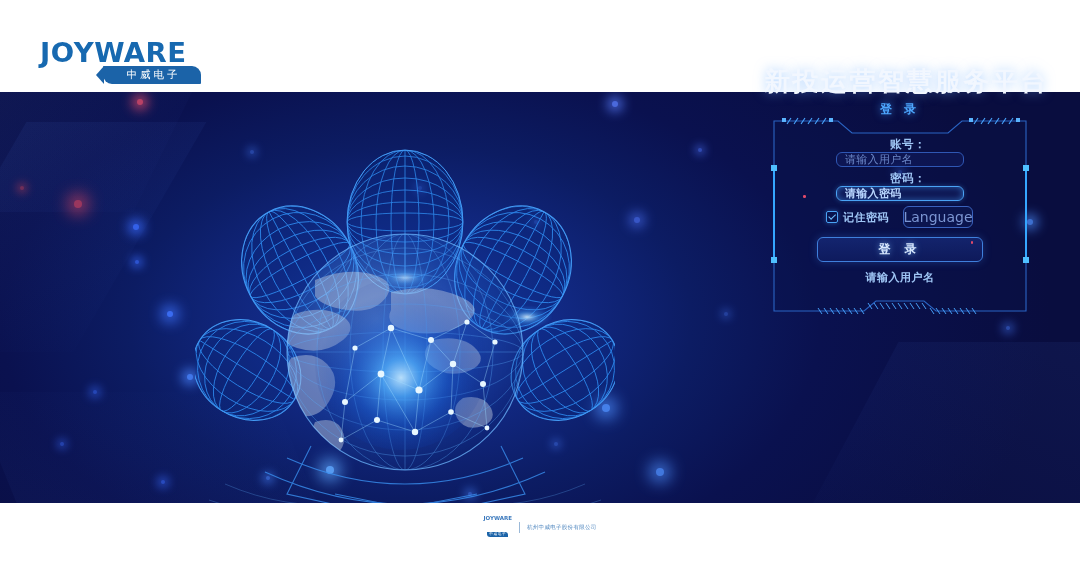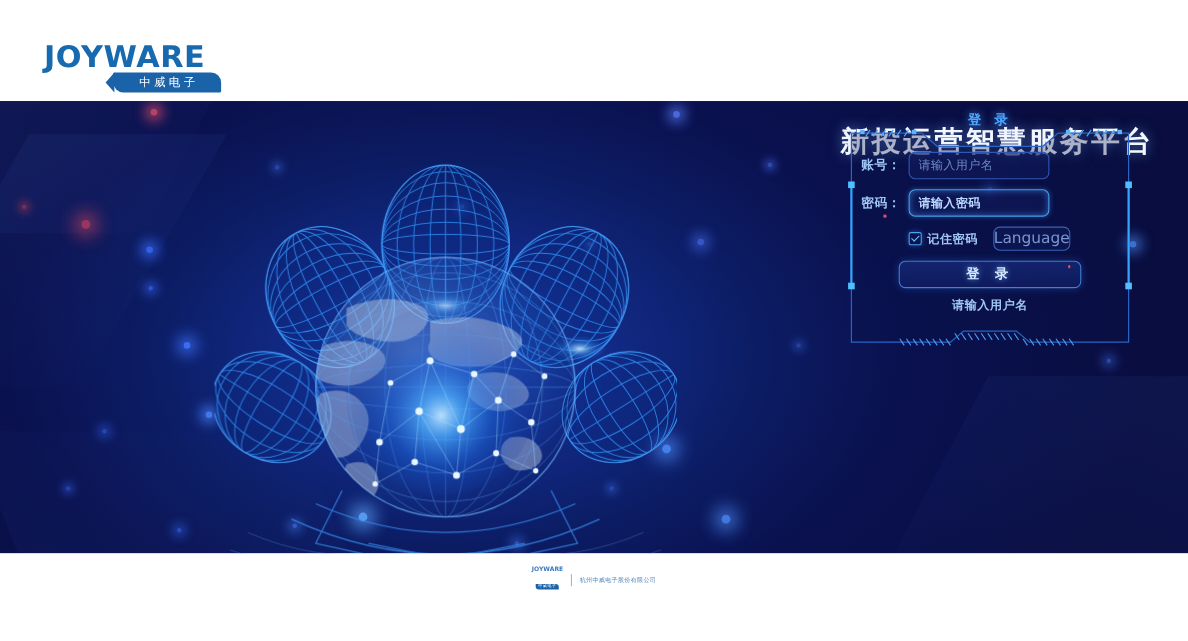--- a/index.html
+++ b/index.html
@@ -87,21 +87,20 @@
     position: absolute; left: 760px; top: 55px;
     width: 300px; height: 350px;
   }
   #page-title {
     position: absolute; left: 4px; top: 9px;
     width: 296px;
     font-size: 26px; font-weight: 700; color: #f2f7ff;
     letter-spacing: 2.5px; white-space: nowrap;
     text-shadow: 0 0 12px rgba(120,180,255,0.55);
     font-family: "DejaVu Sans", sans-serif;
-    margin-top: 47px;
   }
 
   
   #login-frame {
     position: absolute; left: 0; top: 52px;
     width: 280px; height: 218px;
   }
   #frame-svg { position: absolute; left: 0; top: 0; width: 280px; height: 218px; }
 
   #frame-title {
@@ -109,21 +108,21 @@
     text-align: center;
     font-size: 12px; font-weight: 700; color: #4ea8ff;
     letter-spacing: 4px;
     text-shadow: 0 0 8px rgba(60,150,255,0.8);
     font-family: "DejaVu Sans", sans-serif;
   }
 
   
   #form-body { position: absolute; left: 0; top: 30px; width: 280px; }
   .field-row {
-    display: flex; align-items: center; height: 26px; margin-bottom: 8px;
+    display: flex; align-items: center; height: 26px; margin-bottom: 8px; flex-direction: column;
   }
   .field-label {
     width: 66px; text-align: right; padding-right: 7px;
     font-size: 11.5px; color: #9fc6f5; font-weight: 700;
     letter-spacing: 0.5px; font-family: "DejaVu Sans", sans-serif;
   }
   .field-input {
     width: 128px; height: 25px;
     background: rgba(16,28,92,0.55);
     border: 1px solid #2f57b4;

